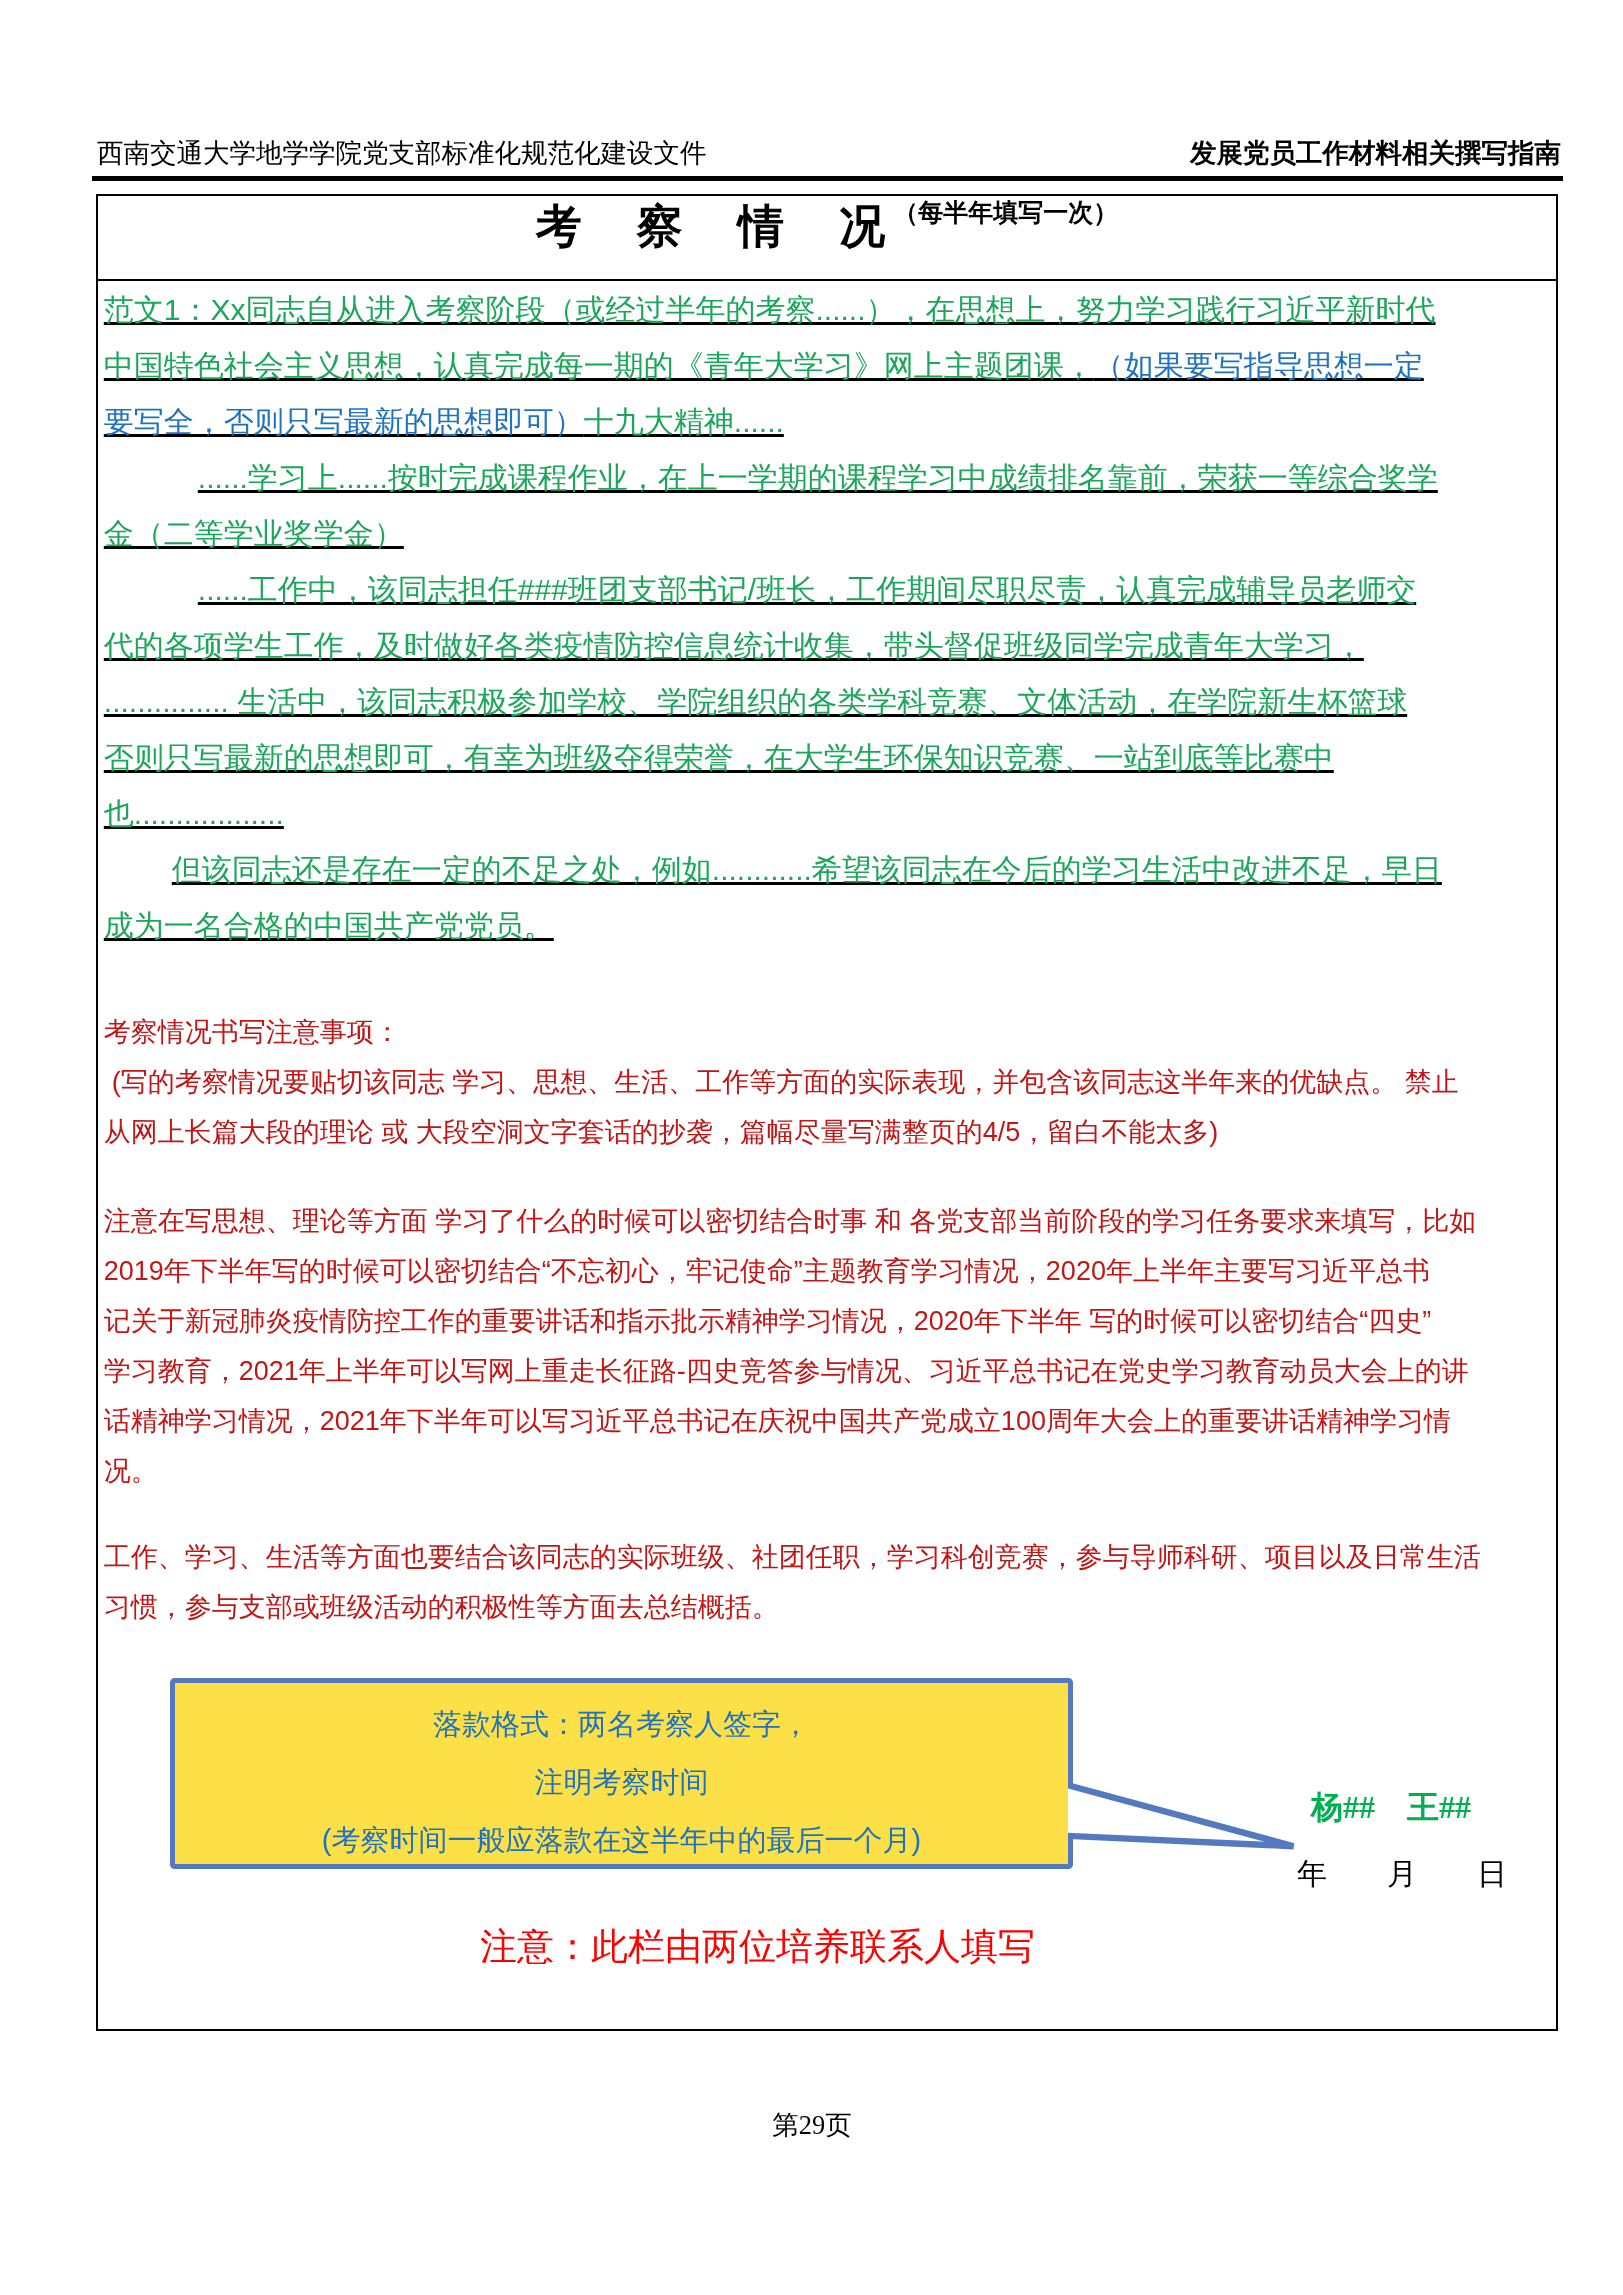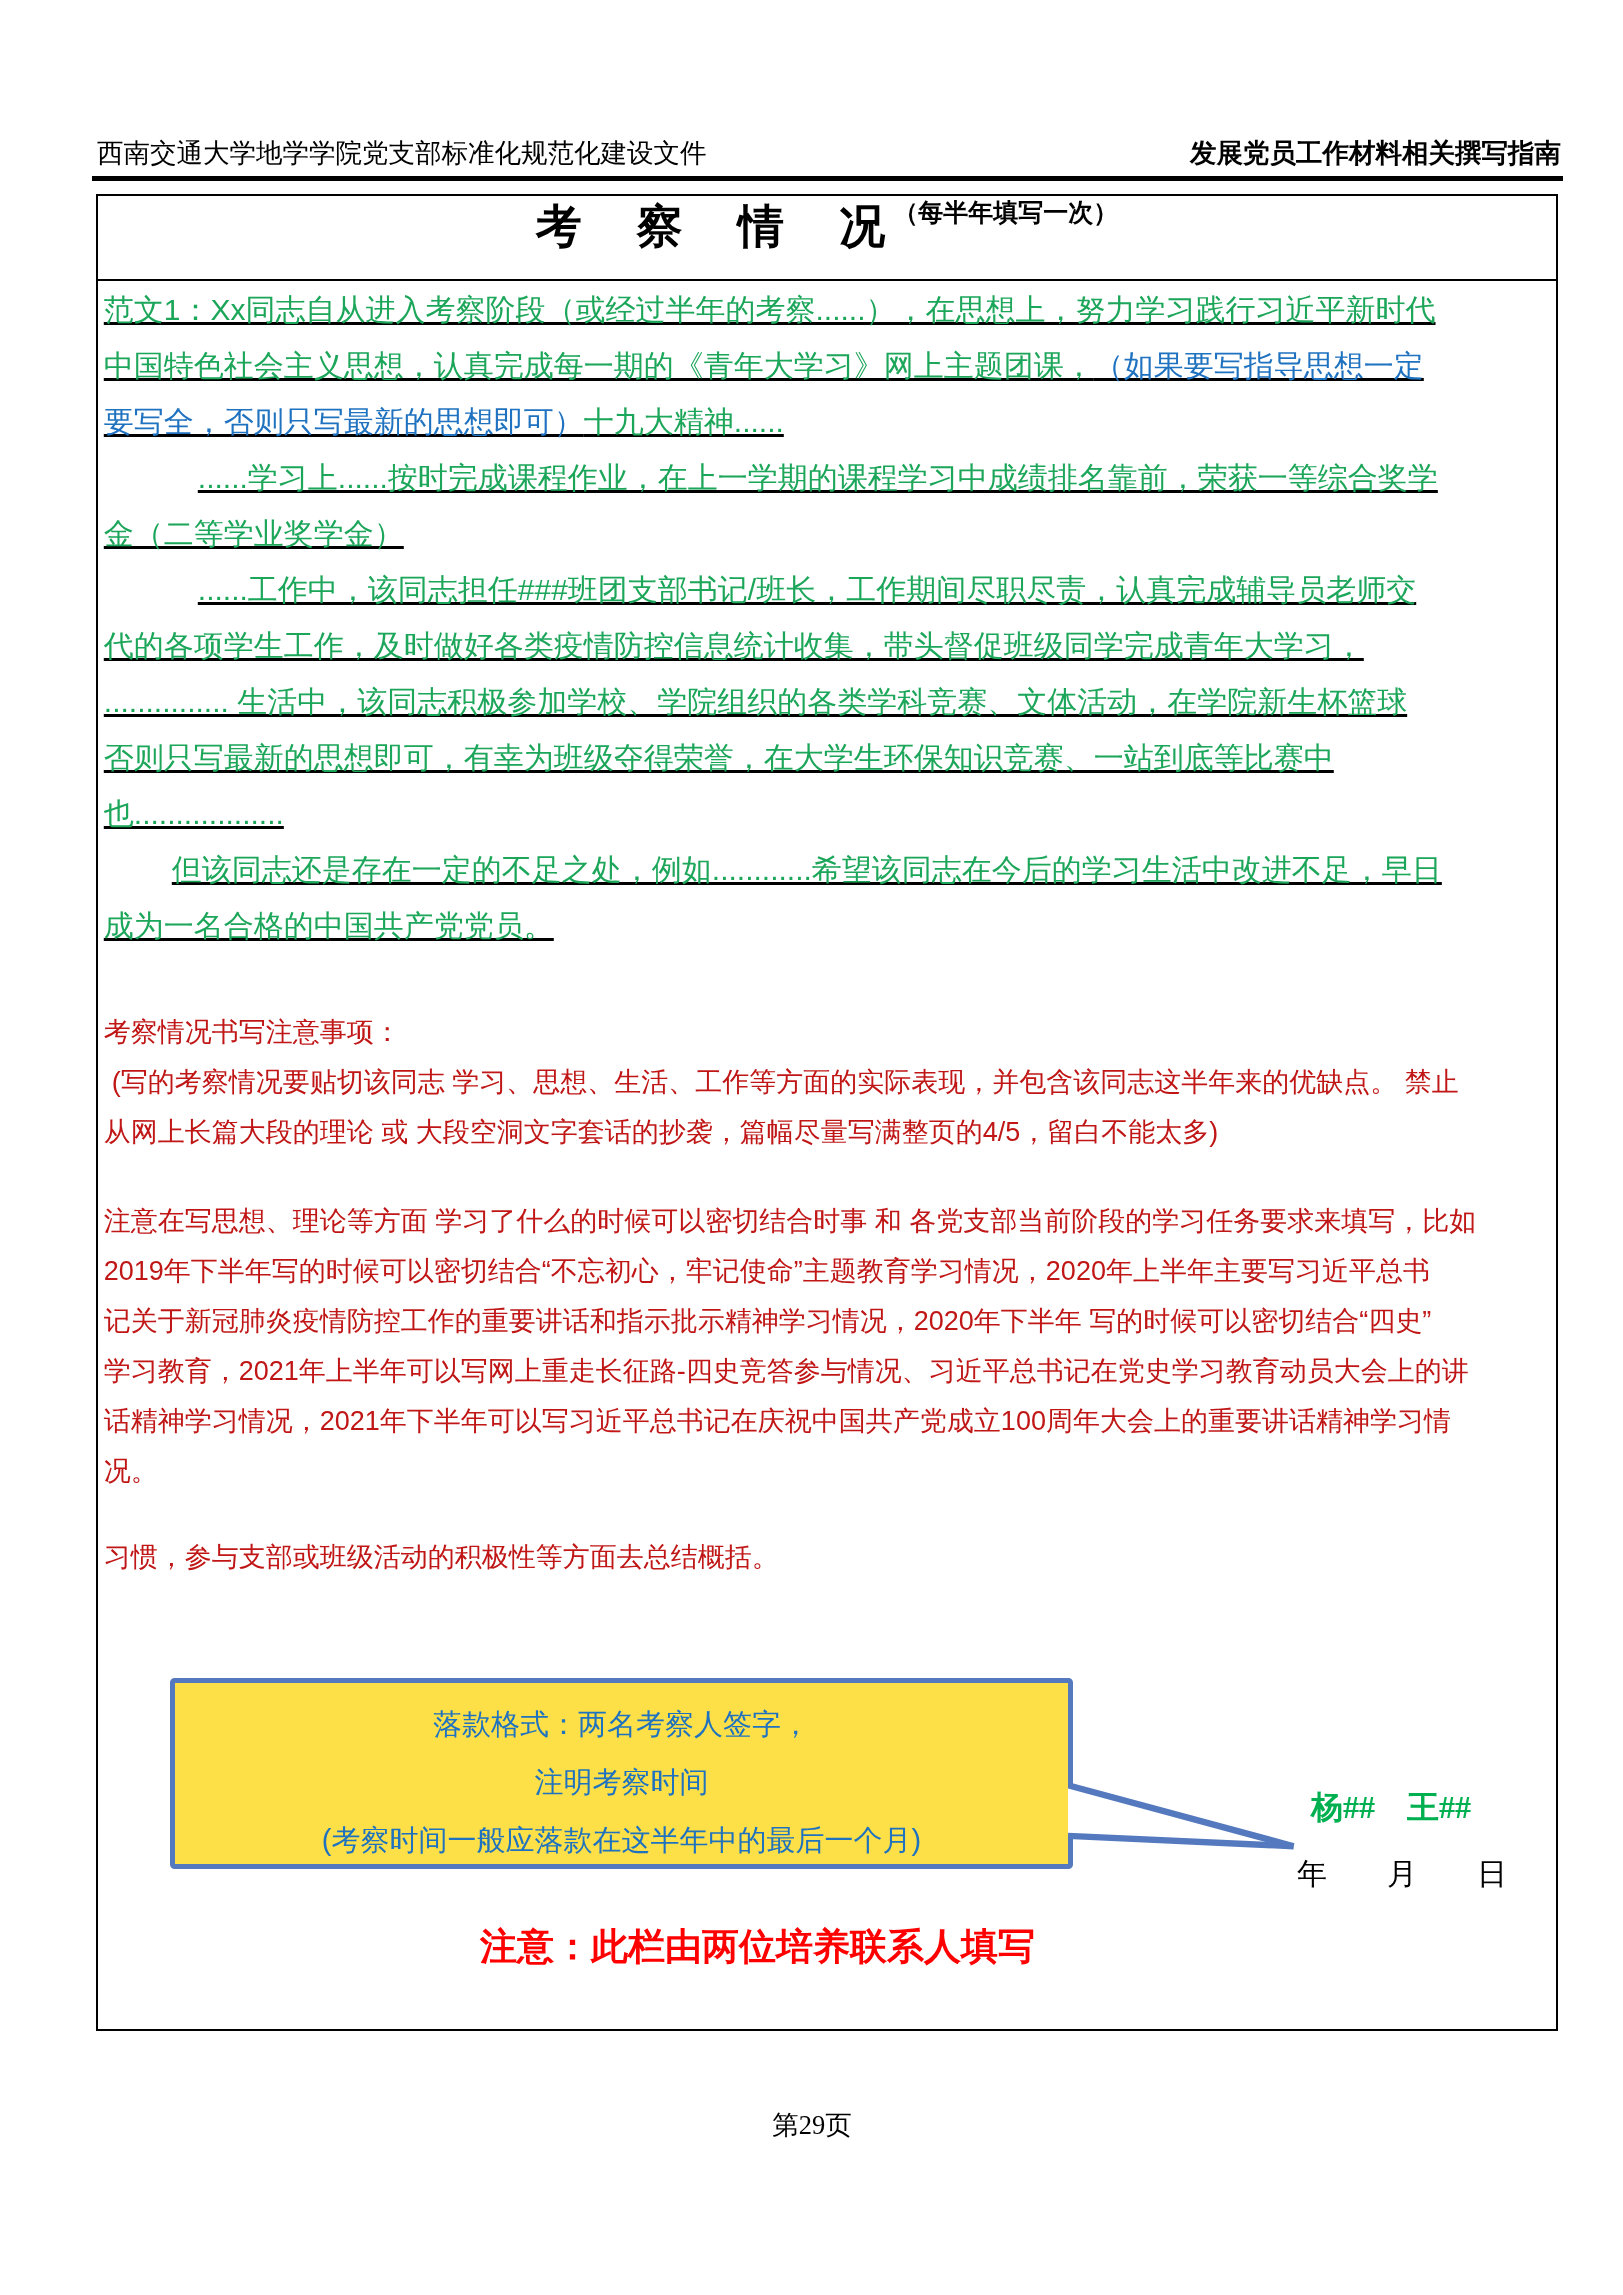--- a/index.html
+++ b/index.html
@@ -53,21 +53,21 @@
   .callout-lines .tline{font-size:29px; line-height:58px; color:var(--blue); white-space:nowrap;}
   .callout-tail{position:absolute; left:970px; top:1581px; width:236px; height:78px;}
   
   .sig-names{
     position:absolute; left:1311px; top:1786px; font-size:32px; font-weight:bold;
     color:var(--sig-green); white-space:nowrap;
   }
   .sig-date{position:absolute; left:1297px; top:1854px; font-size:30px; white-space:nowrap;}
   
   .notice{
-    position:absolute; left:480px; top:1922px; font-size:37px; font-weight:bold;
+    position:absolute; left:480px; top:1922px; font-size:37px; font-weight:normal;
     color:var(--bright-red); white-space:nowrap;
   }
   .footer{
     position:absolute; left:0; top:2107px; width:100%; text-align:center; font-size:26.5px;
   }
 </style>
 </head>
 <body>
 
 <div class="page">
@@ -105,20 +105,21 @@
         </div>
       <div class="blk-notes blk-n2">
           <div class="tline"><span class="c-r">注意在写思想、理论等方面 学习了什么的时候可以密切结合时事 和 各党支部当前阶段的学习任务要求来填写，比如</span></div>
           <div class="tline"><span class="c-r">2019年下半年写的时候可以密切结合“不忘初心，牢记使命”主题教育学习情况，2020年上半年主要写习近平总书</span></div>
           <div class="tline"><span class="c-r">记关于新冠肺炎疫情防控工作的重要讲话和指示批示精神学习情况，2020年下半年 写的时候可以密切结合“四史”</span></div>
           <div class="tline"><span class="c-r">学习教育，2021年上半年可以写网上重走长征路-四史竞答参与情况、习近平总书记在党史学习教育动员大会上的讲</span></div>
           <div class="tline"><span class="c-r">话精神学习情况，2021年下半年可以写习近平总书记在庆祝中国共产党成立100周年大会上的重要讲话精神学习情</span></div>
           <div class="tline"><span class="c-r">况。</span></div>
         </div>
       <div class="blk-notes blk-n3">
+          <div class="tline"><span class="c-r">工作、学习、生活等方面也要结合该同志的实际班级、社团任职，学习科创竞赛，参与导师科研、项目以及日常生活</span></div>
           <div class="tline"><span class="c-r">习惯，参与支部或班级活动的积极性等方面去总结概括。</span></div>
         </div>
     </div>
 
     <div class="callout">
       <div class="callout-lines">
           <div class="tline"><span class="c-b">落款格式：两名考察人签字，</span></div>
           <div class="tline"><span class="c-b">注明考察时间</span></div>
           <div class="tline"><span class="c-b">(考察时间一般应落款在这半年中的最后一个月)</span></div>
         </div>

